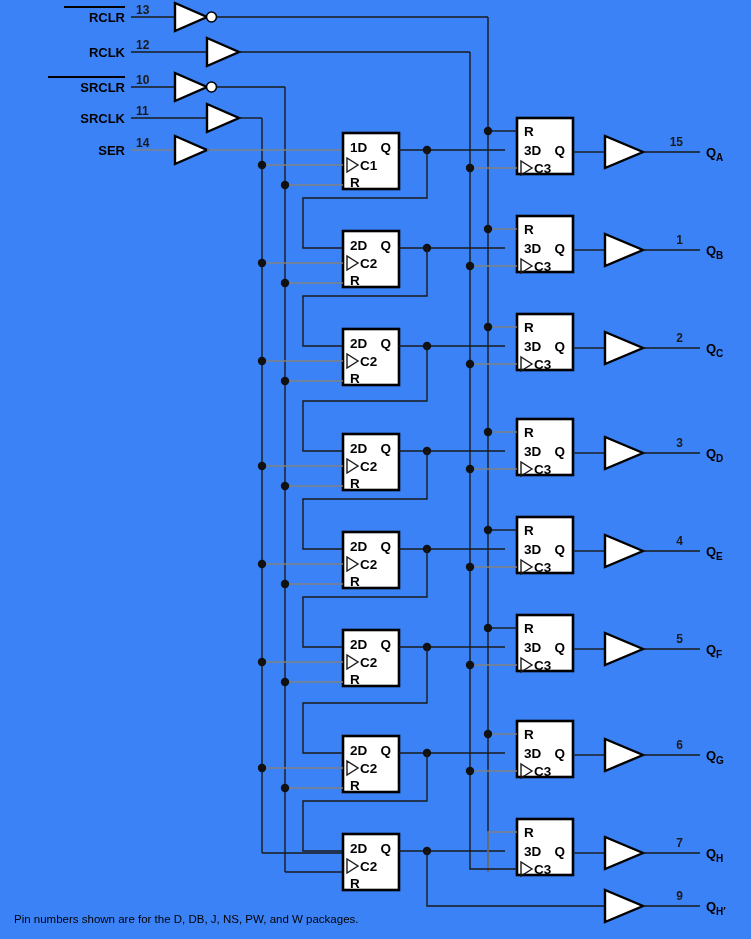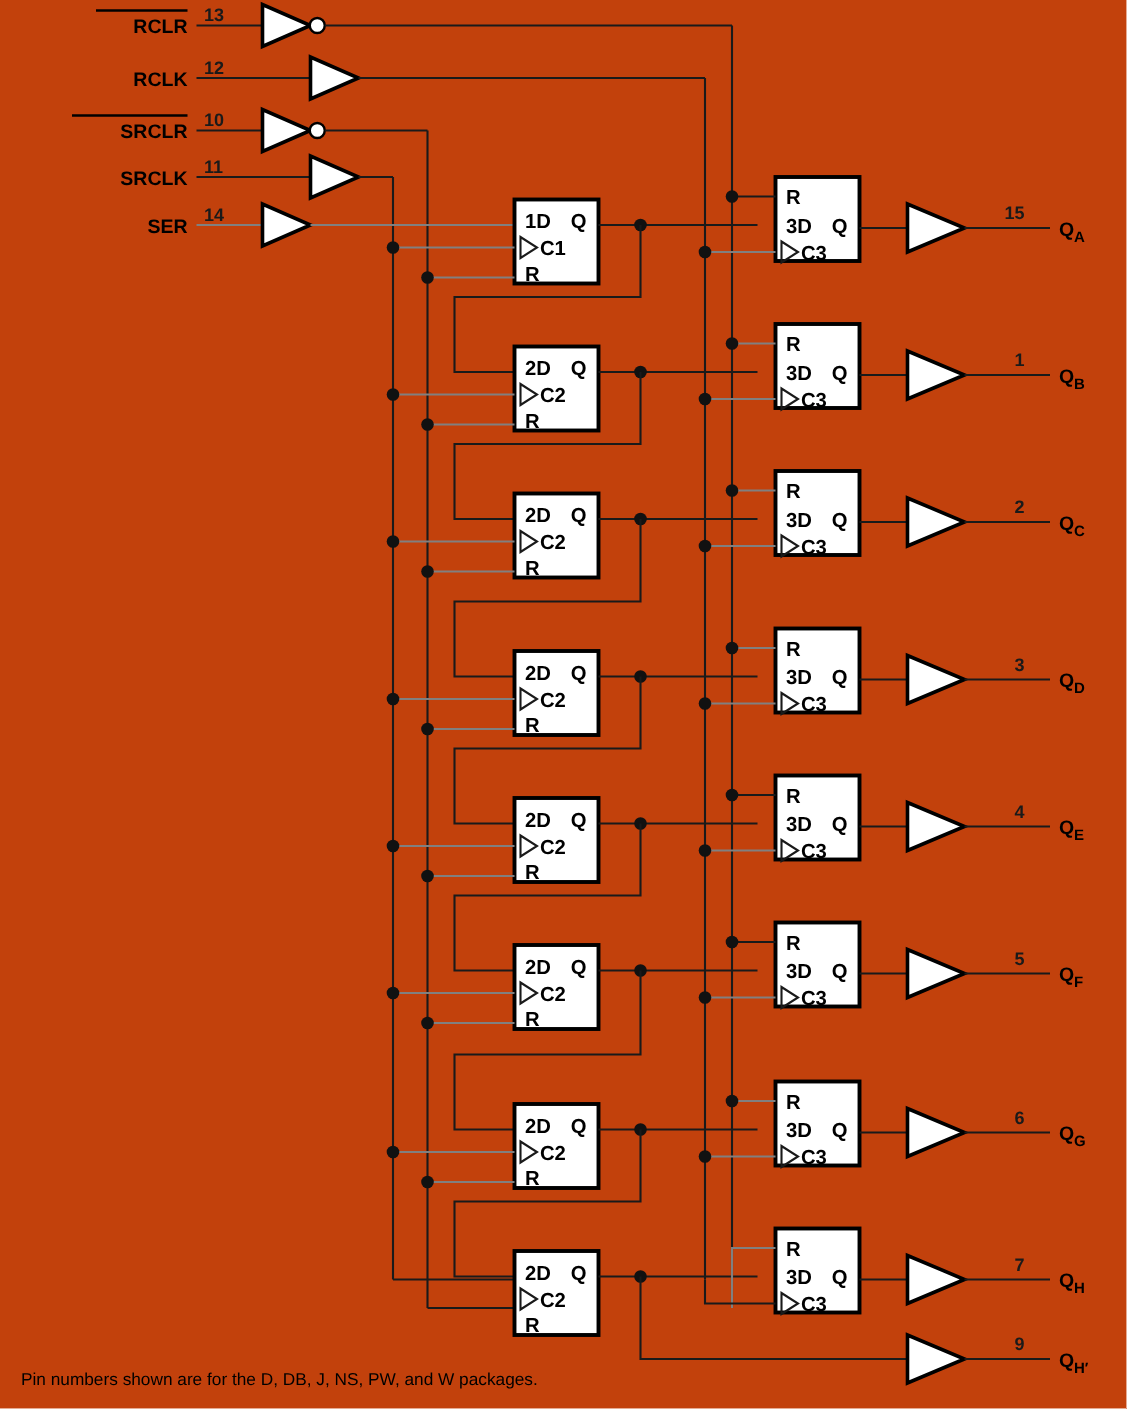--- a/index.html
+++ b/index.html
@@ -1,17 +1,17 @@
 <!DOCTYPE html>
 <html><head>
 <meta charset="utf-8">
 <style>
   html,body{margin:0;padding:0;background:#ffffff;}
   body{width:751px;height:939px;font-family:"Liberation Sans",sans-serif;}
-  #root{position:relative;width:751px;height:939px;overflow:hidden;background:#c2410c;}
+  #root{position:relative;width:751px;height:939px;overflow:hidden;background:#3b82f6;}
   svg{display:block;}
   .lbl{font-family:"Liberation Sans",sans-serif;font-weight:bold;font-size:13px;fill:#000;}
   .pin{font-family:"Liberation Sans",sans-serif;font-weight:bold;font-size:12px;fill:#1a1a1a;}
   .blk{font-family:"Liberation Sans",sans-serif;font-weight:bold;font-size:13.5px;fill:#000;}
   .out{font-family:"Liberation Sans",sans-serif;font-weight:bold;font-size:13px;fill:#000;}
   .outsub{font-family:"Liberation Sans",sans-serif;font-weight:bold;font-size:10px;fill:#000;}
   .note{font-family:"Liberation Sans",sans-serif;font-size:11.5px;fill:#000;}
   .wire{stroke:#1a1a1a;stroke-width:1.4;fill:none;}
   .wireg{stroke:#808080;stroke-width:1.4;fill:none;}
   .box{stroke:#000;stroke-width:2.6;fill:#fff;}

